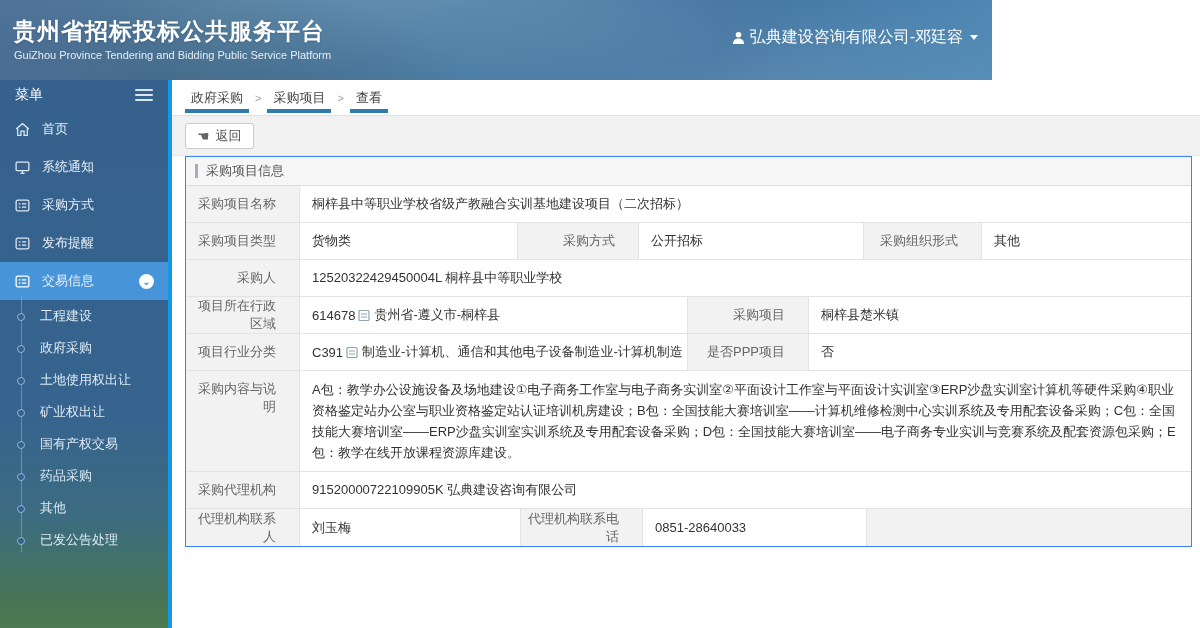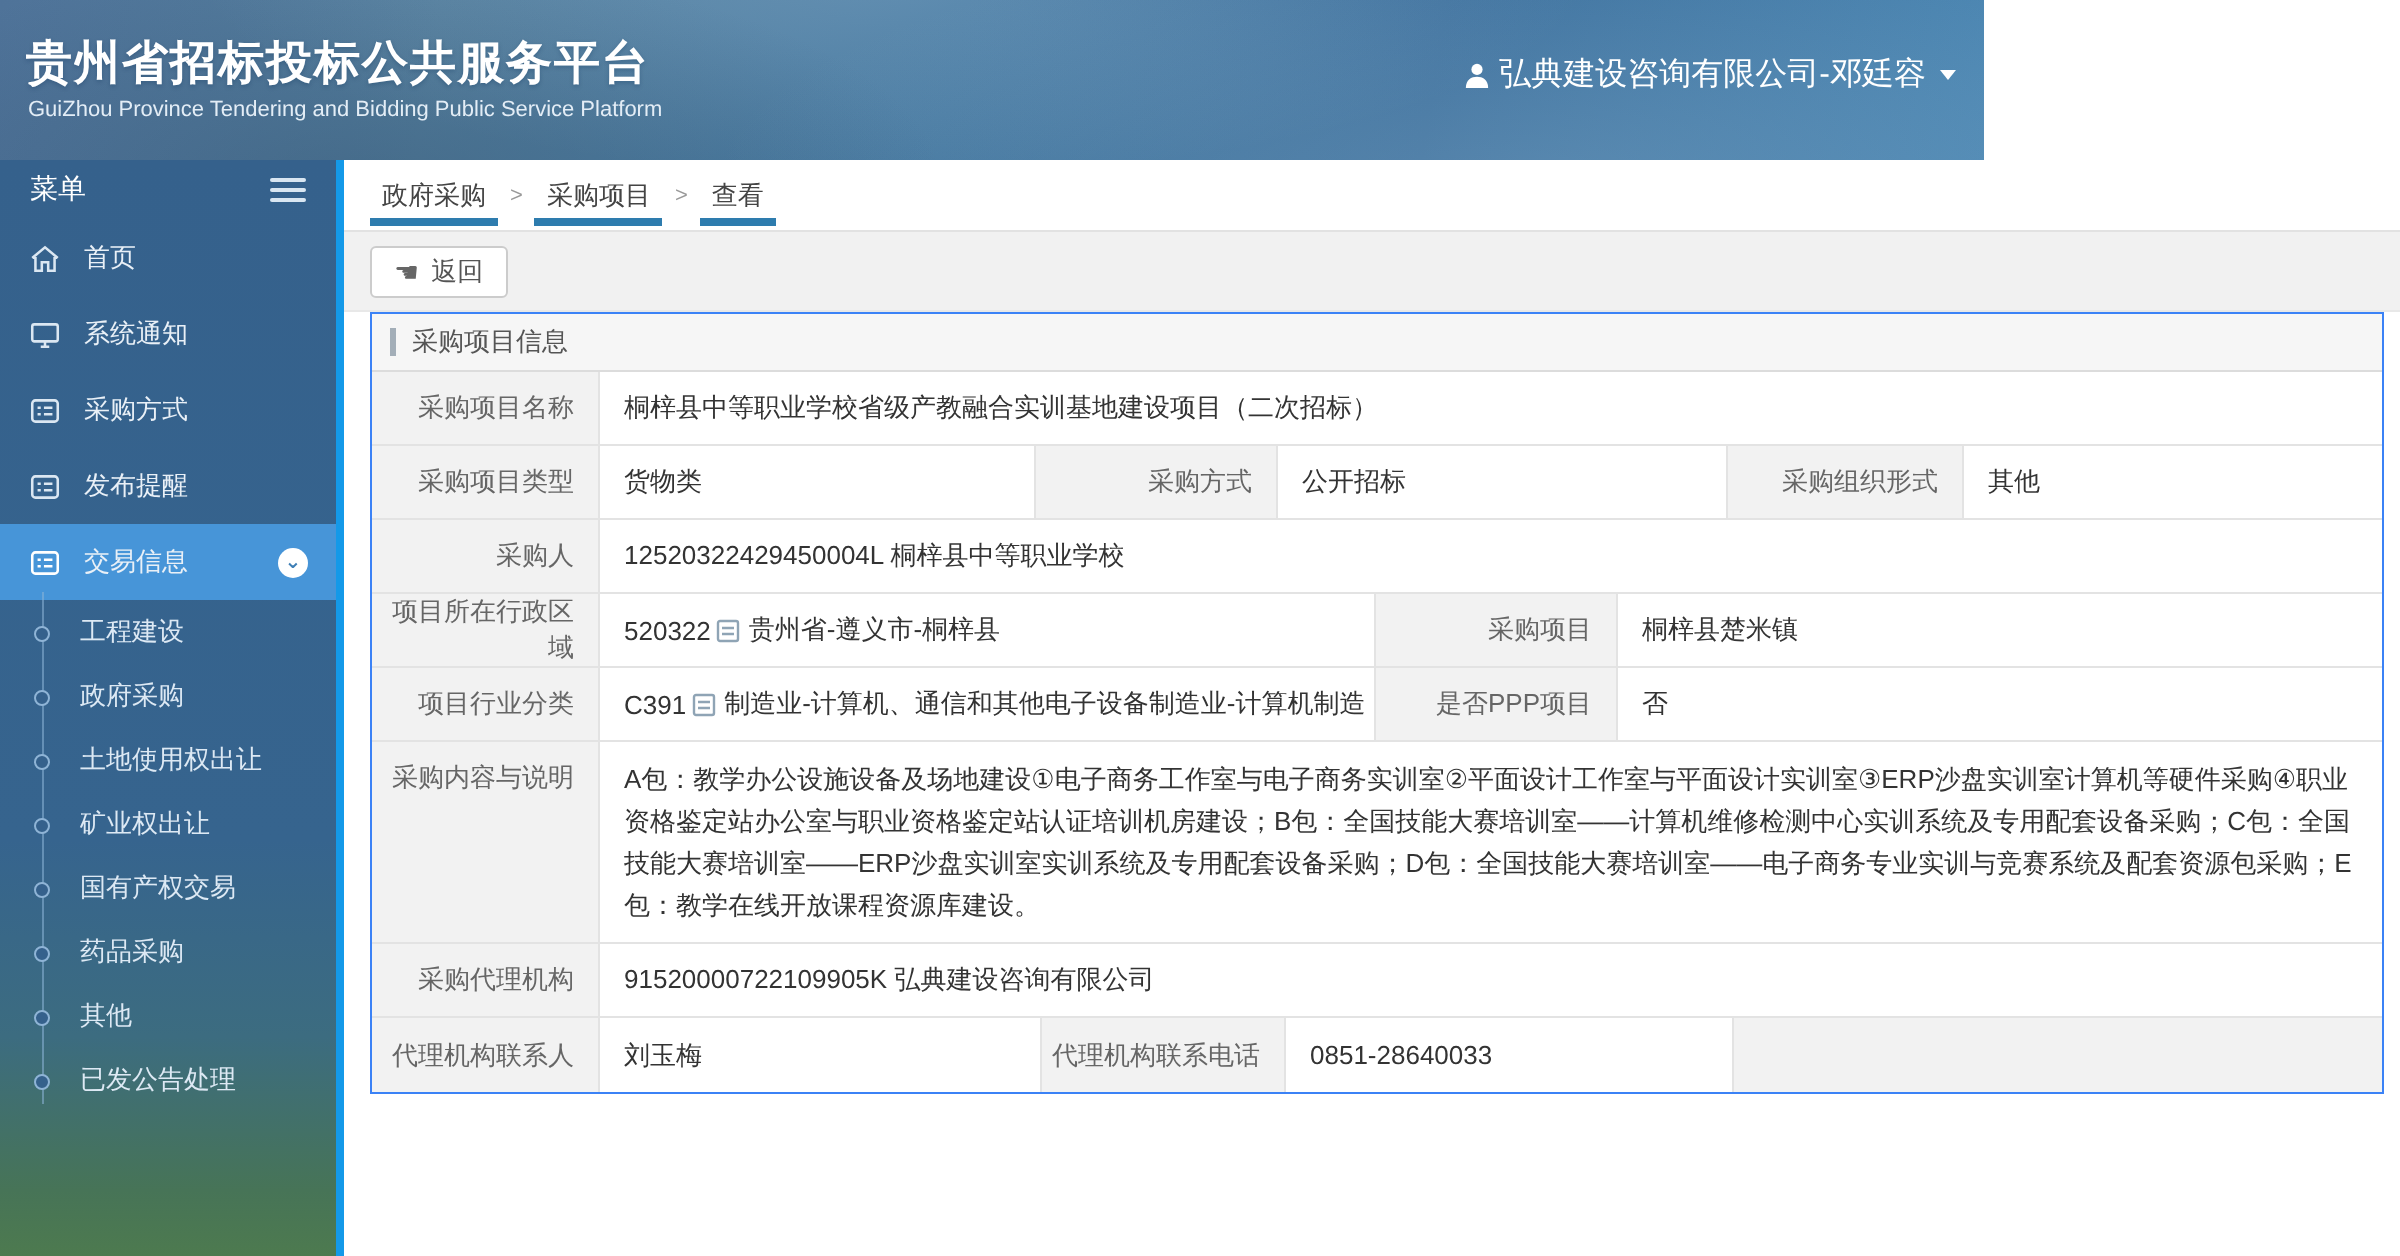--- a/index.html
+++ b/index.html
@@ -67,21 +67,21 @@
   
   .panel { margin:0 8px 0 13px; width:1007px; border:1px solid #3b82f6; background:#fff; }
   .panel-head { height:29px; background:#f6f6f6; border-bottom:1px solid #dcdcdc;
     display:flex; align-items:center; padding-left:9px; font-size:13px; color:#555; }
   .accent-bar { width:3px; height:14px; background:#a3aeb8; margin-right:8px; }
   .trow { display:flex; border-bottom:1px solid #e3e3e3; min-height:37px; align-items:stretch; }
   .trow:last-child { border-bottom:none; }
   .cell { display:flex; align-items:center; font-size:13px; border-right:1px solid #e3e3e3; }
   .cell:last-child { border-right:none; }
   .lbl { background:#f2f2f2; color:#666; justify-content:flex-end; text-align:right;
-    padding-right:12px; }
+    padding-right:23px; }
   .val { background:#fff; color:#333; padding-left:12px; gap:2px; }
   .w-lbl { width:114px; flex:none; }
   .w218 { width:218px; flex:none; } .w121 { width:121px; flex:none; }
   .w225 { width:225px; flex:none; } .w118 { width:118px; flex:none; }
   .w388 { width:388px; flex:none; } .w221 { width:221px; flex:none; }
   .w122 { width:122px; flex:none; } .w224 { width:224px; flex:none; }
   .fx { flex:1; }
   .top-align { align-items:flex-start; padding-top:9px; }
   .multiline { display:block; padding:8px 12px 8px 12px; line-height:21px; }
   .picker-ico { display:inline-block; width:12px; height:13px; margin:0 2px 0 1px;
@@ -207,21 +207,21 @@
     </div>
 
     <div class="trow">
       <div class="cell lbl w-lbl">采购人</div>
       <div class="cell val fx">12520322429450004L 桐梓县中等职业学校</div>
     </div>
 
     <div class="trow">
       <div class="cell lbl w-lbl">项目所在行政区域</div>
       <div class="cell val w388">
-        <span>520322</span>
+        <span>614678</span>
         <svg class="picker-ico" viewBox="0 0 12 13" fill="none" stroke="#8fa4b5" stroke-width="1.2">
             <rect x="1" y="1.5" width="10" height="10" rx="1"></rect>
             <path d="M3 5 H9 M3 8 H9"></path>
           </svg>
         <span>贵州省-遵义市-桐梓县</span>
       </div>
       <div class="cell lbl w121">采购项目</div>
       <div class="cell val fx">桐梓县楚米镇</div>
     </div>
 

